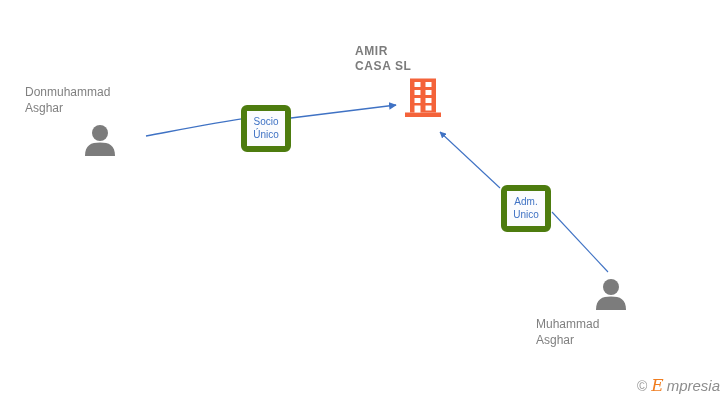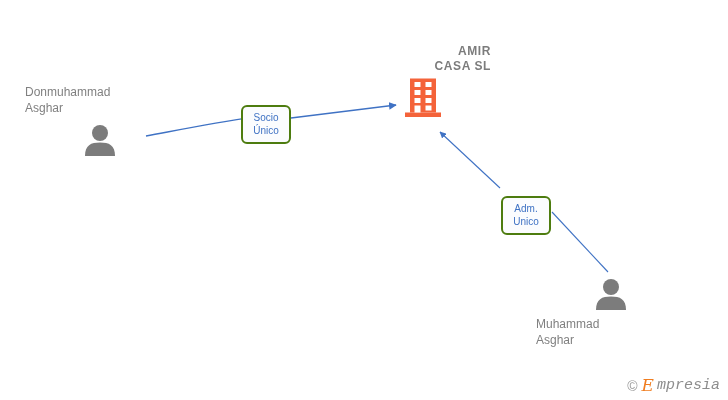--- a/index.html
+++ b/index.html
@@ -24,21 +24,21 @@
     width: 728px;
     height: 400px;
   }
 
   
   .company-node {
     position: absolute;
     left: 355px;
     top: 44px;
     width: 136px;
-    text-align: right;
+    text-align: left;
   }
   .company-title {
     font-size: 12px;
     font-weight: bold;
     color: #7c7c7c;
     line-height: 15px;
     letter-spacing: 0.6px;
     white-space: pre-line;
   }
   .company-icon {
@@ -64,33 +64,33 @@
   .person-icon {
     width: 34px;
     height: 32px;
     margin: 8px auto 0 auto;
   }
   .person-node.right .person-icon { margin: 0 auto 6px auto; }
 
   
   .rel-box {
     position: absolute;
-    border: 2px solid #4d7c0f;
+    border: 6px solid #4d7c0f;
     border-radius: 6px;
     background: #fbfcfe;
     color: #3f72c4;
     font-size: 10px;
     line-height: 13px;
     text-align: center;
     padding: 4px 6px 5px 6px;
     white-space: pre-line;
     box-sizing: border-box;
   }
   .rel-socio { left: 241px; top: 105px; width: 50px; }
-  .rel-adm   { left: 501px; top: 185px; width: 50px; margin-top: 11px; }
+  .rel-adm   { left: 501px; top: 185px; width: 50px; }
 
   
   .watermark {
     position: absolute;
     right: 8px;
     bottom: 6px;
     display: flex;
     align-items: center;
     gap: 4px;
   }
@@ -101,21 +101,21 @@
   }
   .wm-e {
     font-family: "DejaVu Serif", serif;
     font-style: italic;
     font-size: 17px;
     color: #f07d20;
     line-height: 1;
     margin-right: -1px;
   }
   .wm-rest {
-    font-family: Liberation Mono, monospace;
+    font-family: Liberation Sans, sans-serif;
     font-style: italic;
     font-size: 15px;
     color: #8d8d8d;
     line-height: 1;
   }
 </style>
 </head>
 <body>
 
 <div id="canvas">

